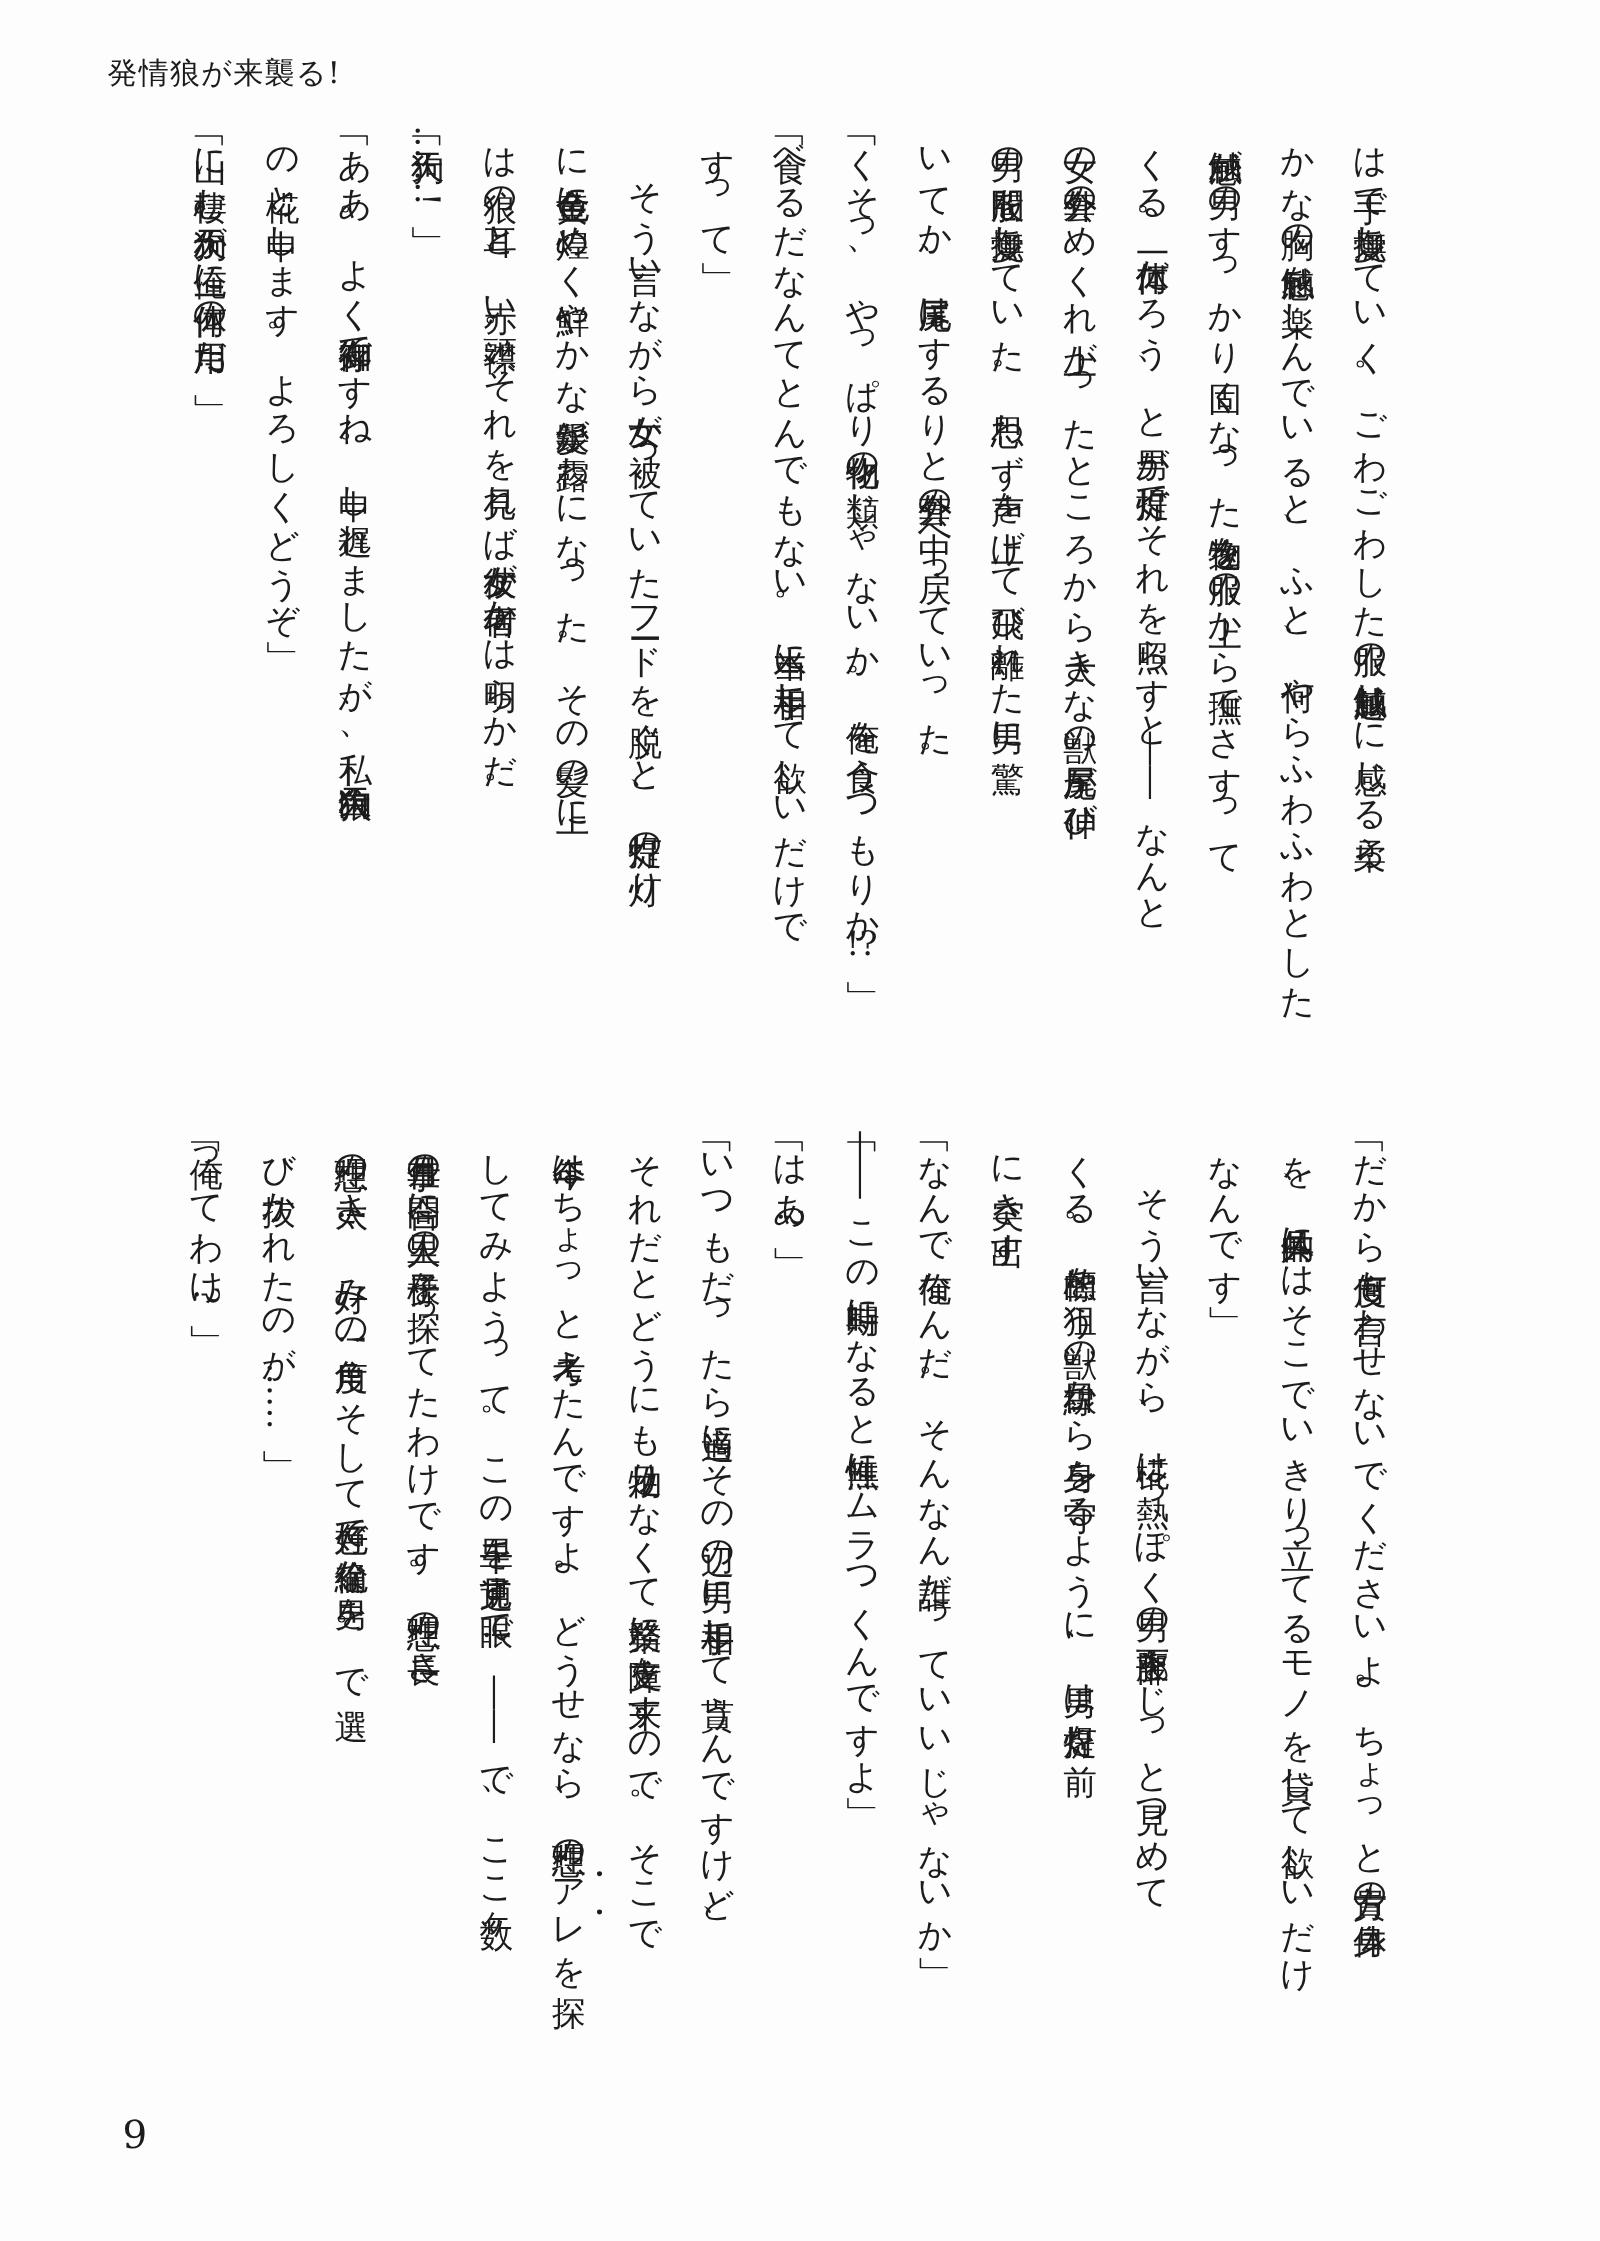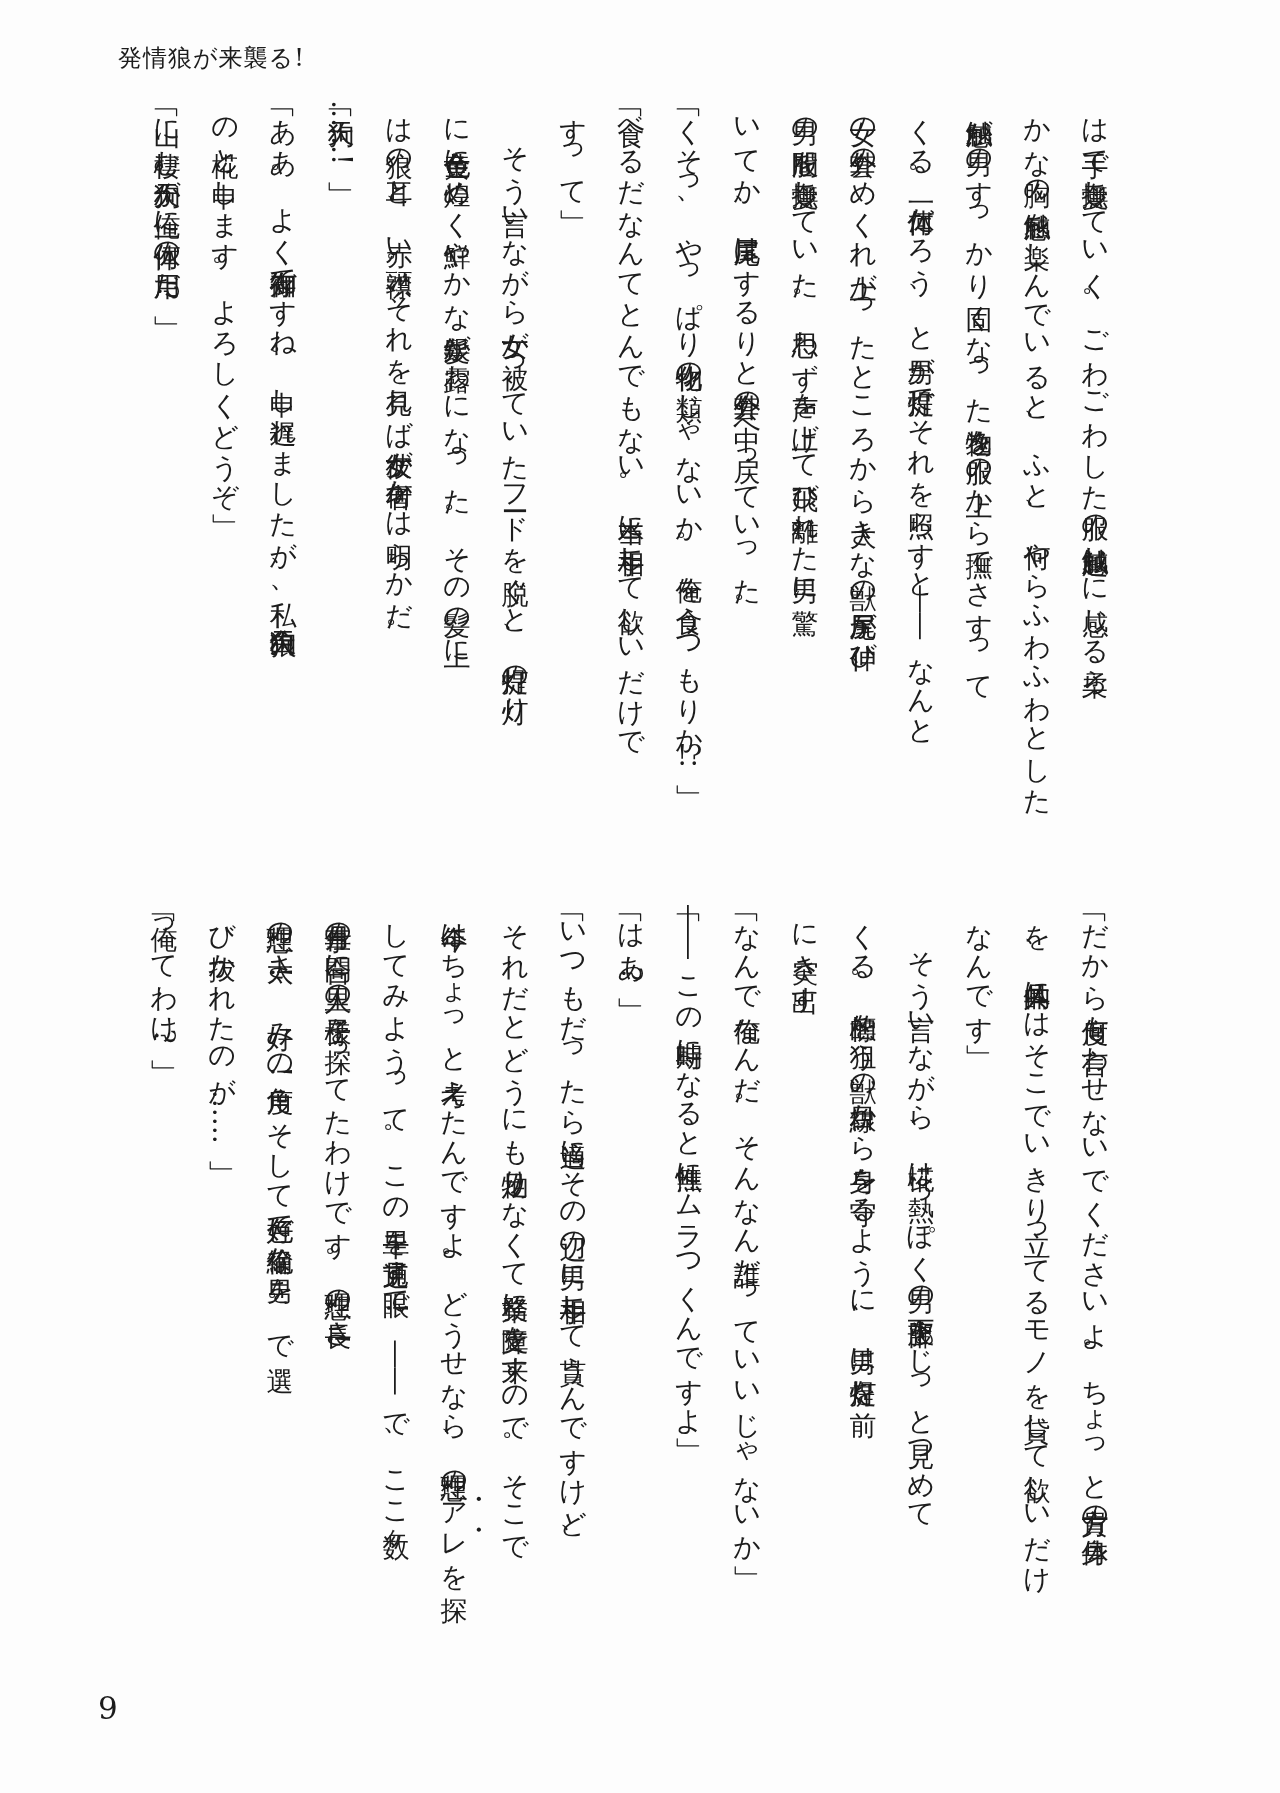--- a/index.html
+++ b/index.html
@@ -15,21 +15,20 @@
     font-family: "DejaVu Serif", serif;
     overflow: hidden;
   }
   .running-header {
     position: absolute;
     left: 86px;
     top: 42px;
     font-size: 24px;
     letter-spacing: 1px;
     white-space: nowrap;
-    margin-left: 32px;
   }
   .vblock {
     position: absolute;
     writing-mode: vertical-rl;
     text-orientation: mixed;
   }
   .vblock-top {
     top: 100px;
     right: 156px;
     height: 768px;

